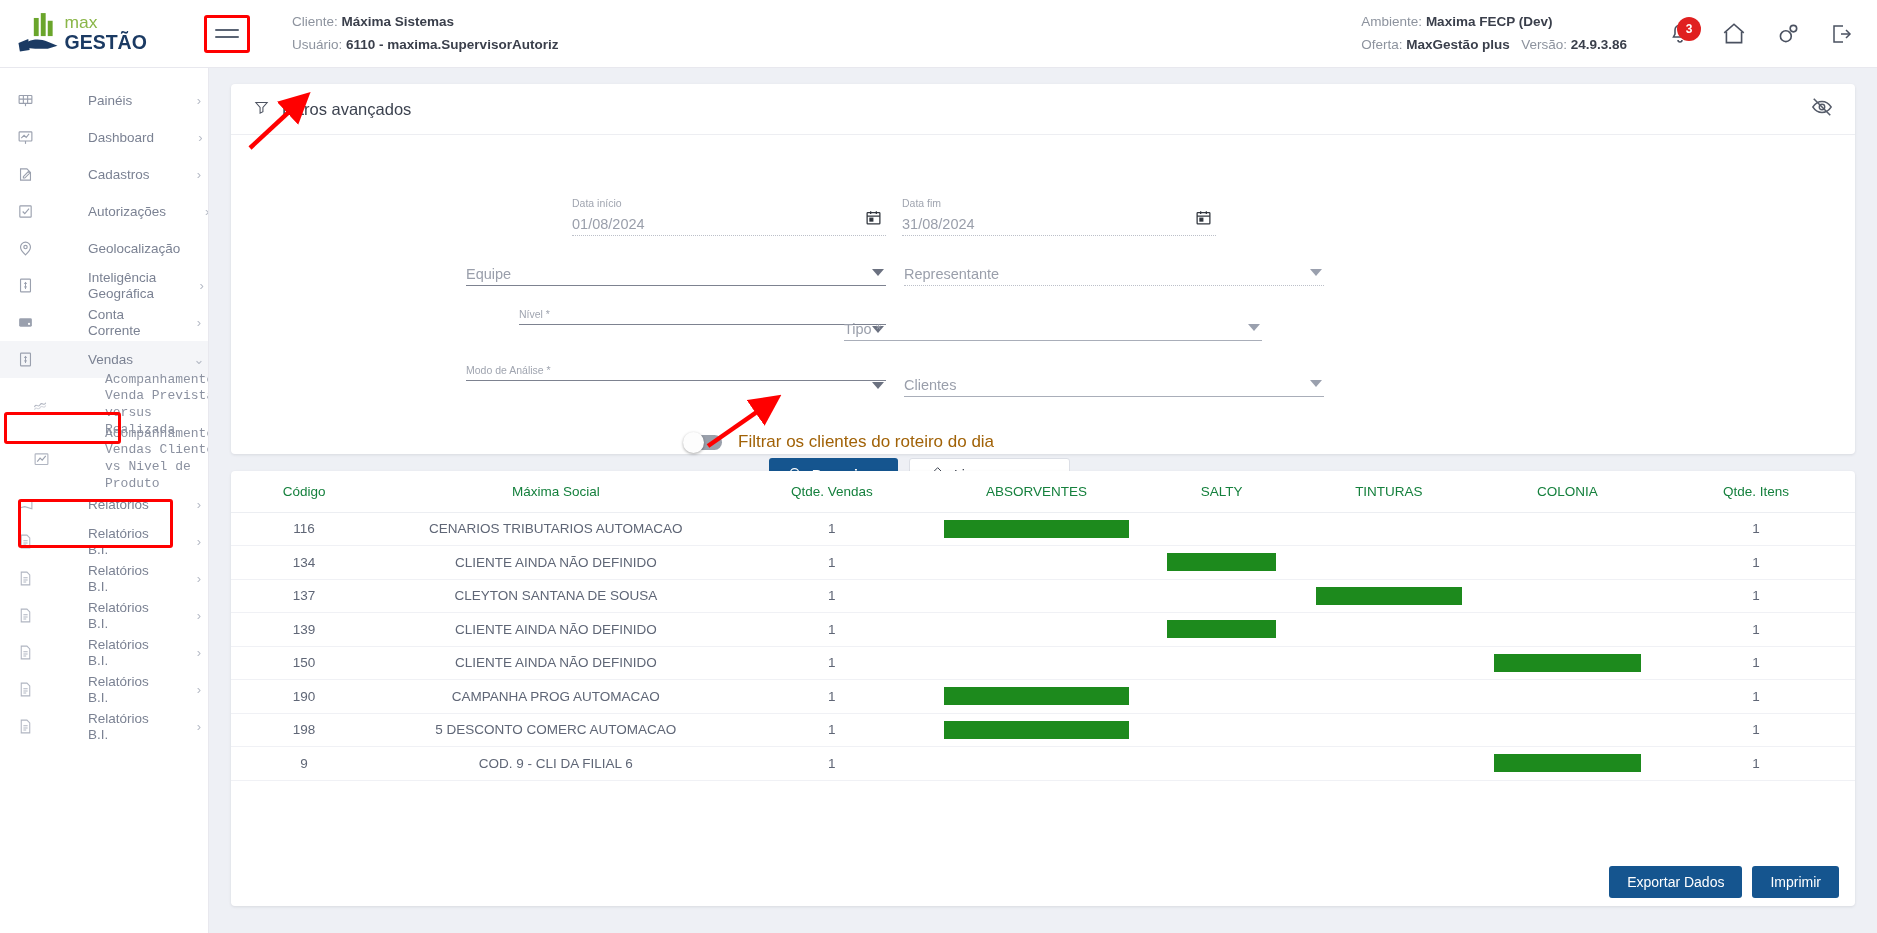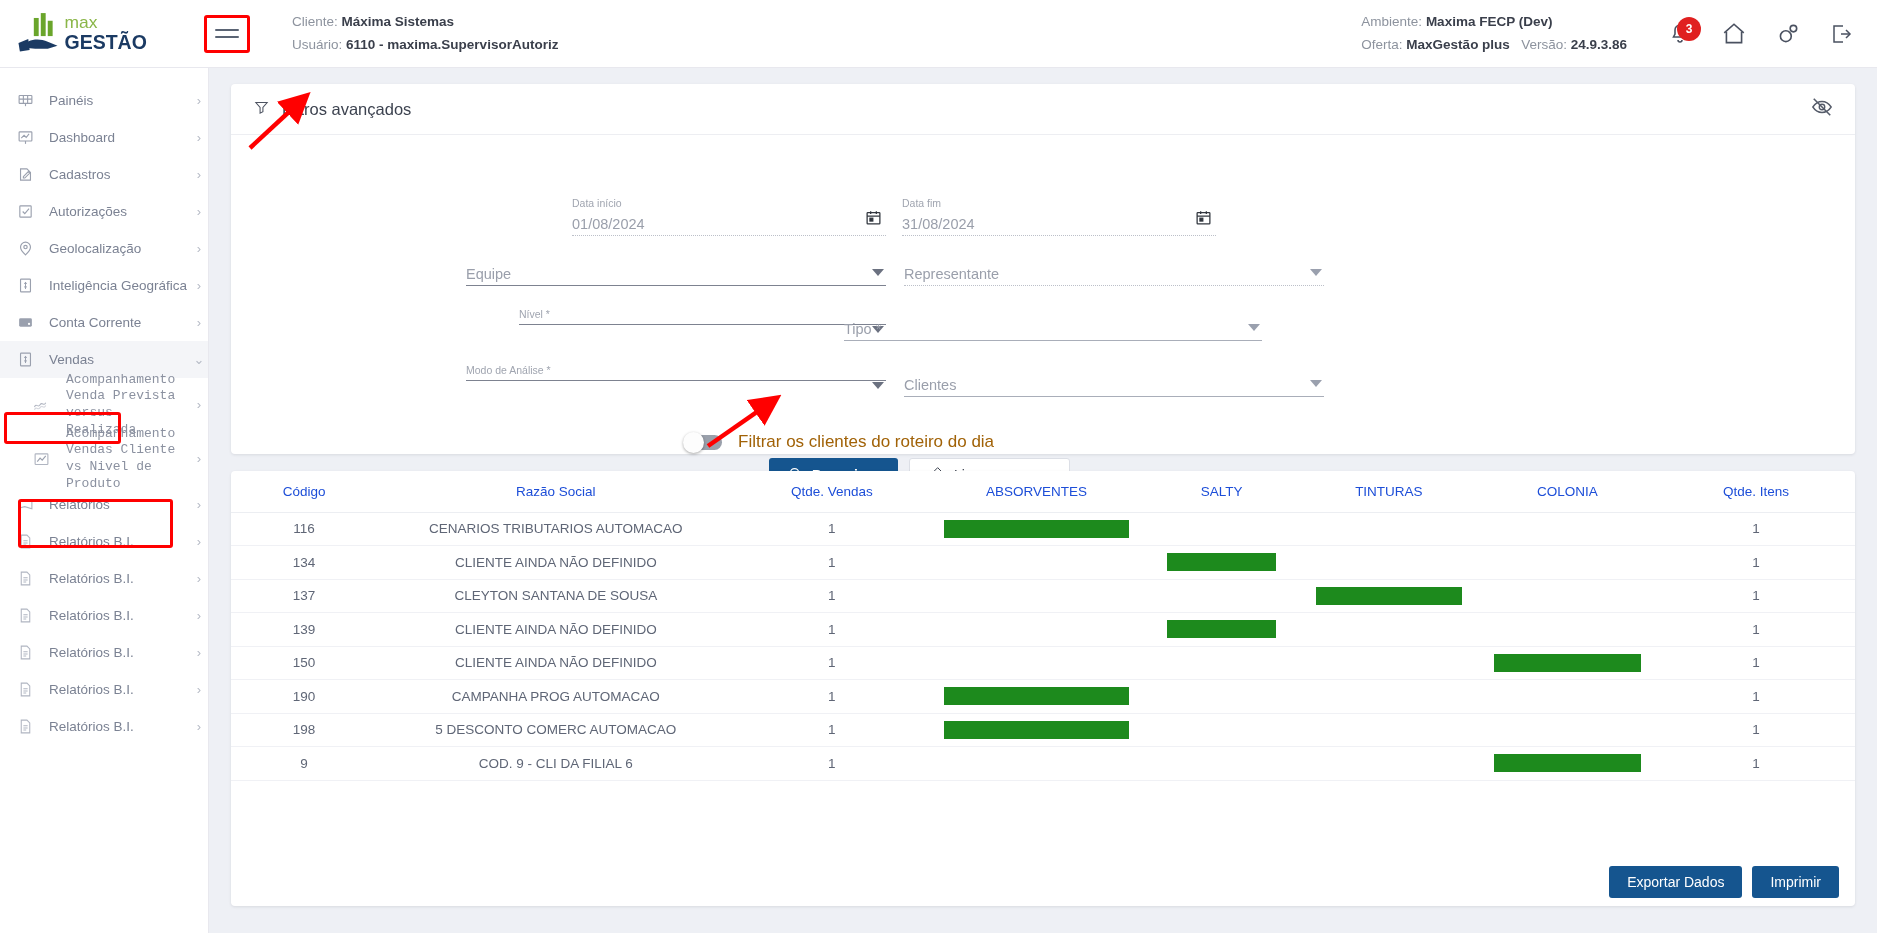--- a/index.html
+++ b/index.html
@@ -44,21 +44,21 @@
     display: flex; align-items: center; justify-content: center;
   }
 
   
   .sidebar {
     position: absolute; left: 0; top: 68px; width: 209px; height: 865px;
     background: #ffffff; border-right: 1px solid #e8e8ee; overflow: hidden; z-index: 10;
   }
   .nav-item {
     display: flex; align-items: center; height: 37px; padding-left: 17px;
-    font-size: 13.5px; color: #7b8293; cursor: pointer; position: relative;
+    font-size: 13.5px; color: #7b8293; cursor: pointer; position: relative; gap: 39px;
   }
   .nav-item .ico { width: 32px; flex: none; display:flex; align-items:center; color: #9aa0ae; }
   .nav-item .lbl { flex: 1; line-height: 1.12; }
   .nav-item .chev { width: 18px; color: #b6bbc6; font-size: 13px; text-align:center; }
   .nav-item.active { background: #f4f5f8; }
   .nav-item.sub { padding-left: 32px; font-size: 13px; color: #8b91a0; font-family: Liberation Mono, monospace; }
   .nav-item.sub .ico { width: 34px; }
   .nav-item.tall { height: 54px; align-items: center; }
   .nav-item.tall .lbl { line-height: 1.28; }
 
@@ -104,21 +104,21 @@
     height: 33px; border-radius: 3px; font-size: 14px; font-weight: bold;
     display: flex; align-items: center; gap: 9px; padding: 0 19px; cursor: pointer;
   }
   .btn-primary { background: #15558f; color: #fff; border: none; }
   .btn-outline { background: #fff; color: #3d4350; border: 1px solid #dcdfe6; font-weight: normal;}
 
   
   .table-card { margin-top: 17px; height: 435px; position: relative; overflow: hidden; }
   table.grid { width: 100%; border-collapse: collapse; table-layout: fixed; }
   table.grid th {
-    font-size: 13.5px; font-weight: normal; color: #1d4ed8; height: 41px;
+    font-size: 13.5px; font-weight: normal; color: #15803d; height: 41px;
     border-bottom: 1px solid #eceef2; text-align: center;
   }
   table.grid td {
     font-size: 13.5px; color: #5f6676; height: 33.5px; text-align: center;
     border-bottom: 1px solid #f0f1f5; position: relative;
   }
   .bar { height: 18px; background: #1d8a1d; display:block; }
   .barcell { padding: 0; }
 
   .footer-btns { position: absolute; right: 16px; bottom: 8px; display: flex; gap: 10px; z-index: 5;}
@@ -526,21 +526,21 @@
             <col style="width:12.0%">
           <col style="width:13.2%">
             <col style="width:9.6%">
             <col style="width:11.0%">
           <col style="width:11.0%">
             <col style="width:12.2%">
         </colgroup>
         <thead>
           <tr>
             <th>Código</th>
-            <th>Razão Social</th>
+            <th>Máxima Social</th>
             <th>Qtde. Vendas</th>
             <th>ABSORVENTES</th>
             <th>SALTY</th>
             <th>TINTURAS</th>
             <th>COLONIA</th>
             <th>Qtde. Itens</th>
           </tr>
         </thead>
         <tbody>
             <tr>

